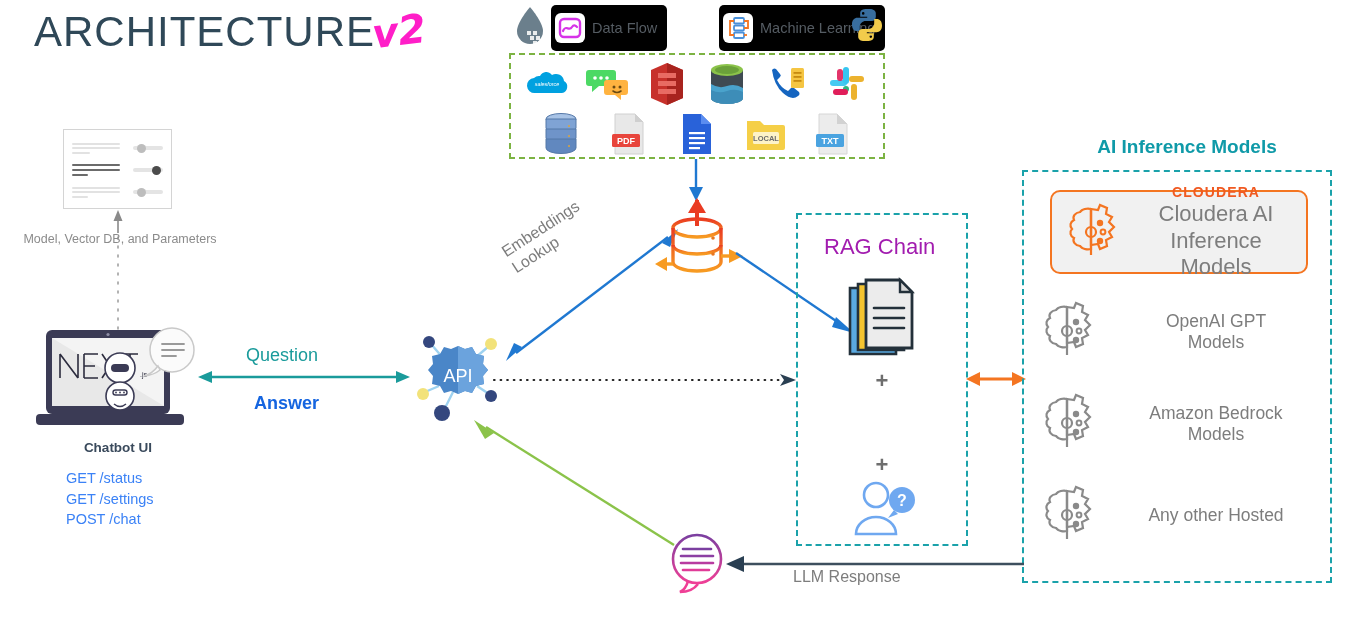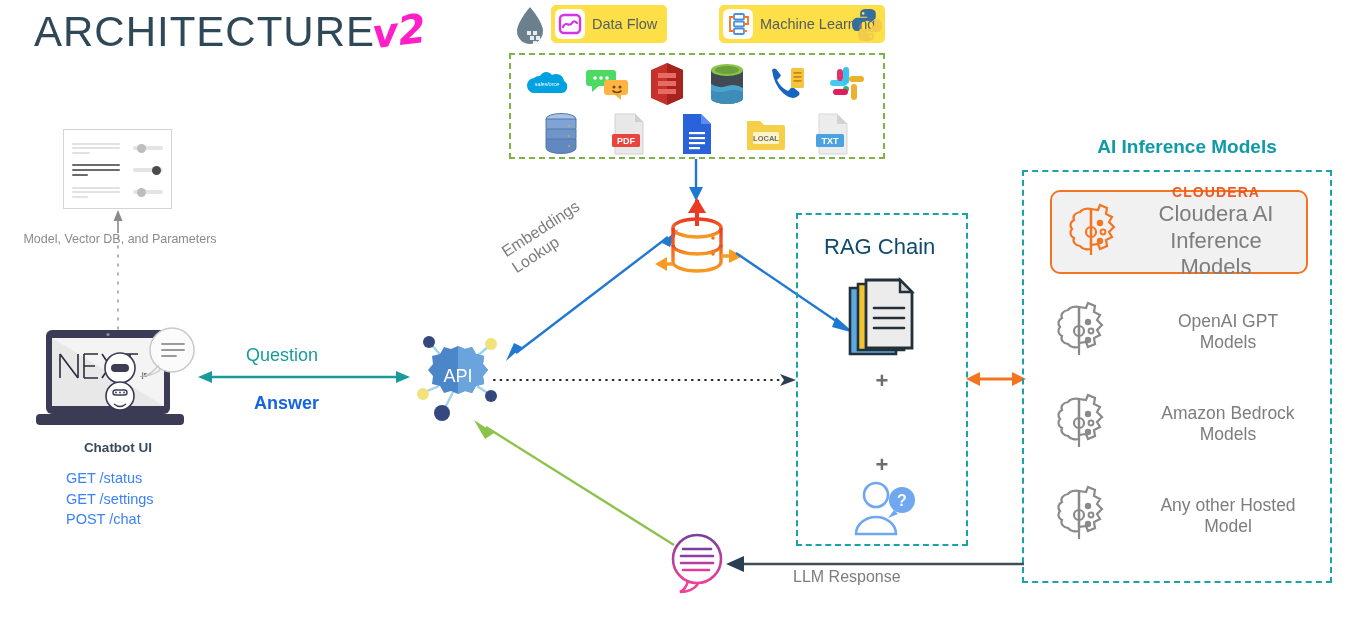--- a/index.html
+++ b/index.html
@@ -35,23 +35,23 @@
     font-weight: 700;
     font-style: italic;
     font-family: "DejaVu Sans", sans-serif;
     transform: rotate(-7deg);
   }
 
   
   .chip {
     display: flex;
     align-items: center;
-    background: #fde047;
+    background: #000000;
     border-radius: 5px;
-    height: 38px;
+    height: 46px;
     padding: 0 10px 0 4px;
     gap: 7px;
   }
   .chip-label {
     color: #555c63;
     font-size: 14.5px;
     line-height: 1.12;
   }
   .chip-ic {
     width: 30px; height: 30px;
@@ -118,21 +118,21 @@
   
   #lbl-question { left: 246px; top: 345px; color: #1a9b9b; font-size: 18px; }
   #lbl-answer { left: 254px; top: 393px; color: #1565e0; font-size: 18px; font-weight: bold; }
   #lbl-embeddings {
     left: 498px; top: 245px;
     color: #7d7d7d; font-size: 16px; line-height: 1.2;
     transform: rotate(-33deg);
     transform-origin: left top;
     white-space: nowrap;
   }
-  #lbl-rag { left: 824px; top: 234px; color: #0c4a6e; font-size: 22px; }
+  #lbl-rag { left: 824px; top: 234px; color: #a21caf; font-size: 22px; }
   #lbl-ai-models {
     left: 1022px; top: 136px; width: 330px;
     text-align: center; color: #0f9aa8; font-size: 19px; font-weight: bold;
   }
   #lbl-llm-response { left: 793px; top: 568px; color: #7d7d7d; font-size: 16px; }
 
   
   #rag-box {
     left: 796px; top: 213px;
     width: 172px; height: 333px;
@@ -567,21 +567,21 @@
       </span>
       <span style="flex:1; text-align:center; padding-right:8px;">
         <span id="cloudera-logo">CLOUDERA</span>
         <div id="cloudera-name">
           <div>Cloudera AI</div>
           <div>Inference Models</div>
         </div>
       </span>
     </div>
 
-    <div style="position:absolute; left:12px; top:114px; width:100%;">
+    <div style="position:absolute; left:0; top:114px; width:100%;">
       <div class="model-row">
         <span>
           <svg width="62" height="66" viewBox="0 0 62 66">
             <g fill="none" stroke="#8a8a8a" stroke-width="2.2">
               <path d="M29 8 a9 6 0 0 0-11 3 a8 6 0 0 0-6 8 a7 6 0 0 0-2 9 a7 6 0 0 0 2 9 a8 6 0 0 0 6 8 a9 6 0 0 0 11 3Z"></path>
               <path d="M29 8 l7 1 l2 -5 l7 3 l-1 6 l6 3 l-3 5 l5 5 l-5 5 l3 5 l-6 3 l1 6 l-7 3 l-2 -5 l-7 1Z"></path>
               <path d="M29 8 L29 56"></path>
             </g>
             <circle cx="29" cy="32" r="5" fill="none" stroke="#8a8a8a" stroke-width="2.2"></circle>
             <circle cx="38" cy="23" r="3.2" fill="#8a8a8a"></circle>
@@ -624,21 +624,20 @@
               <path d="M29 8 L29 56"></path>
             </g>
             <circle cx="29" cy="32" r="5" fill="none" stroke="#8a8a8a" stroke-width="2.2"></circle>
             <circle cx="38" cy="23" r="3.2" fill="#8a8a8a"></circle>
             <circle cx="38" cy="41" r="3.2" fill="#8a8a8a"></circle>
             <circle cx="41" cy="32" r="2.4" fill="none" stroke="#8a8a8a" stroke-width="2"></circle>
           </svg>
         </span>
         <span class="model-name">
           <div>Any other Hosted</div>
-          <div>Model</div>
         </span>
       </div>
     </div>
   </div>
 
   <div class="abs" style="left:668px; top:533px;">
     <svg width="64" height="60" viewBox="0 0 64 60">
       <defs>
         <linearGradient id="bub" x1="0" y1="0" x2="0" y2="1">
           <stop offset="0%" stop-color="#7b3fa0"></stop>

